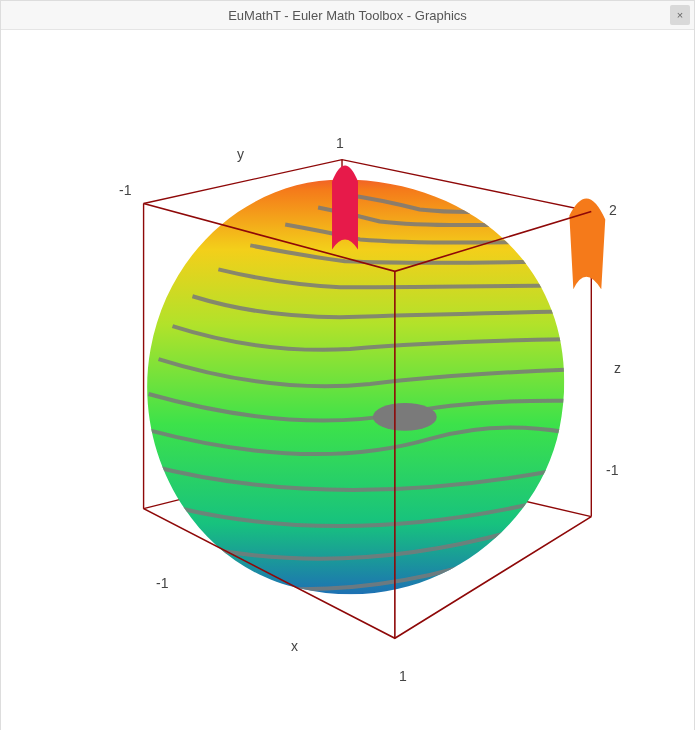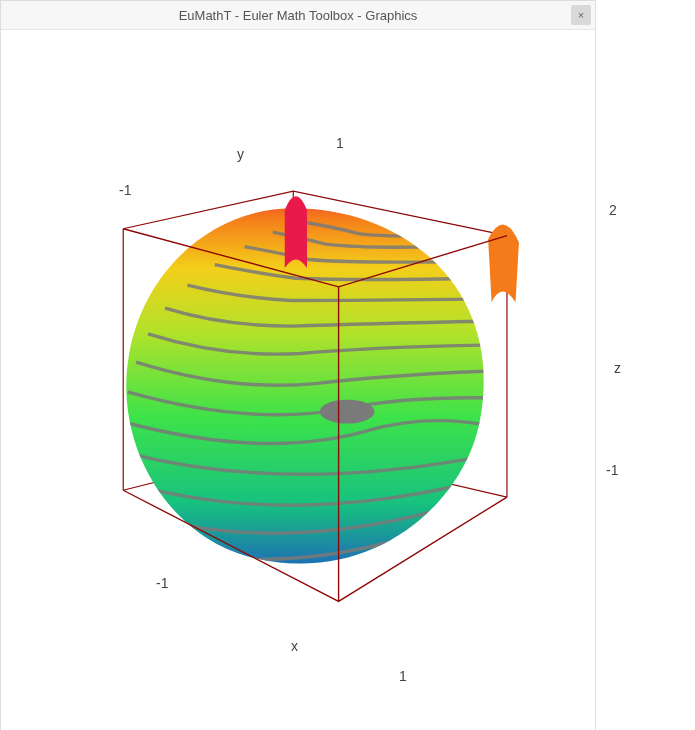--- a/index.html
+++ b/index.html
@@ -7,21 +7,21 @@
     padding: 0;
     width: 695px;
     height: 730px;
     font-family: "Segoe UI", Arial, sans-serif;
     font-size: 13px;
     color: #555;
     background: #fff;
     overflow: hidden;
   }
   .window {
-    width: 596px;
+    width: 695px;
     height: 730px;
     background: #fff;
     border: 1px solid #ddd;
     box-sizing: border-box;
     position: relative;
   }
   .titlebar {
     height: 28px;
     background: #f7f7f7;
     border-bottom: 1px solid #e5e5e5;

